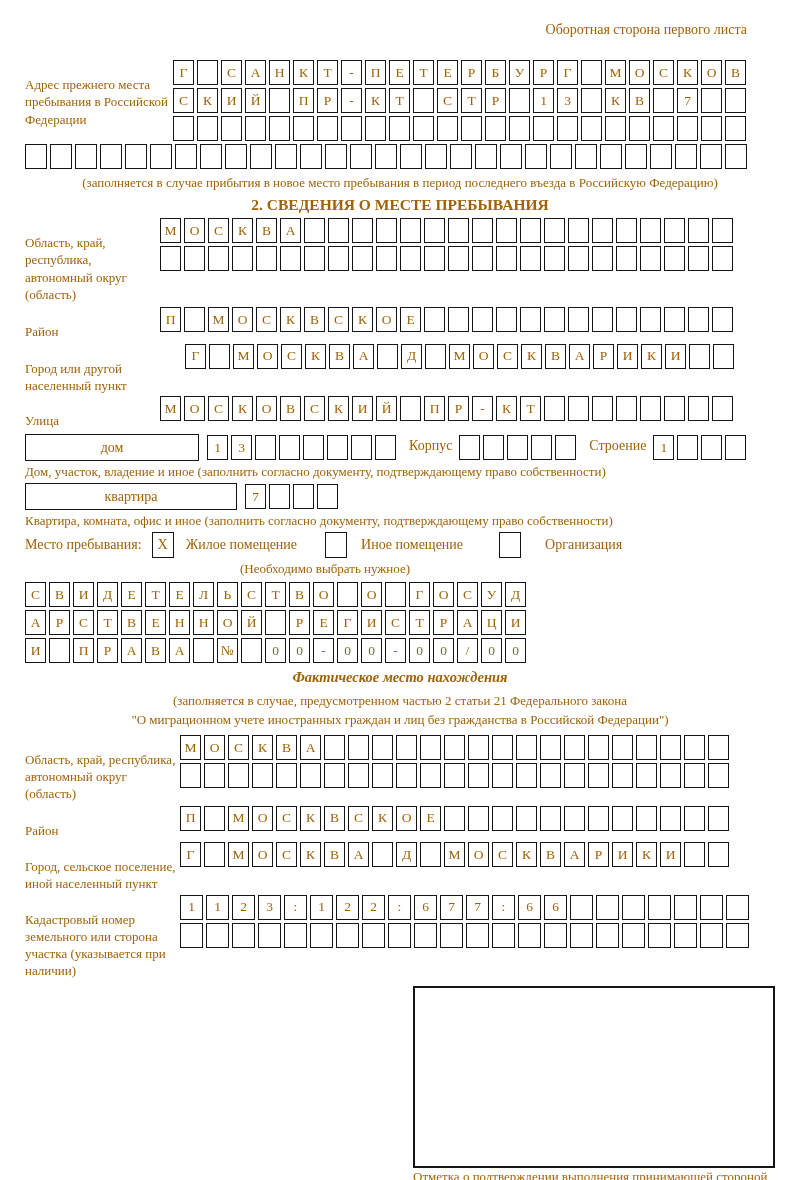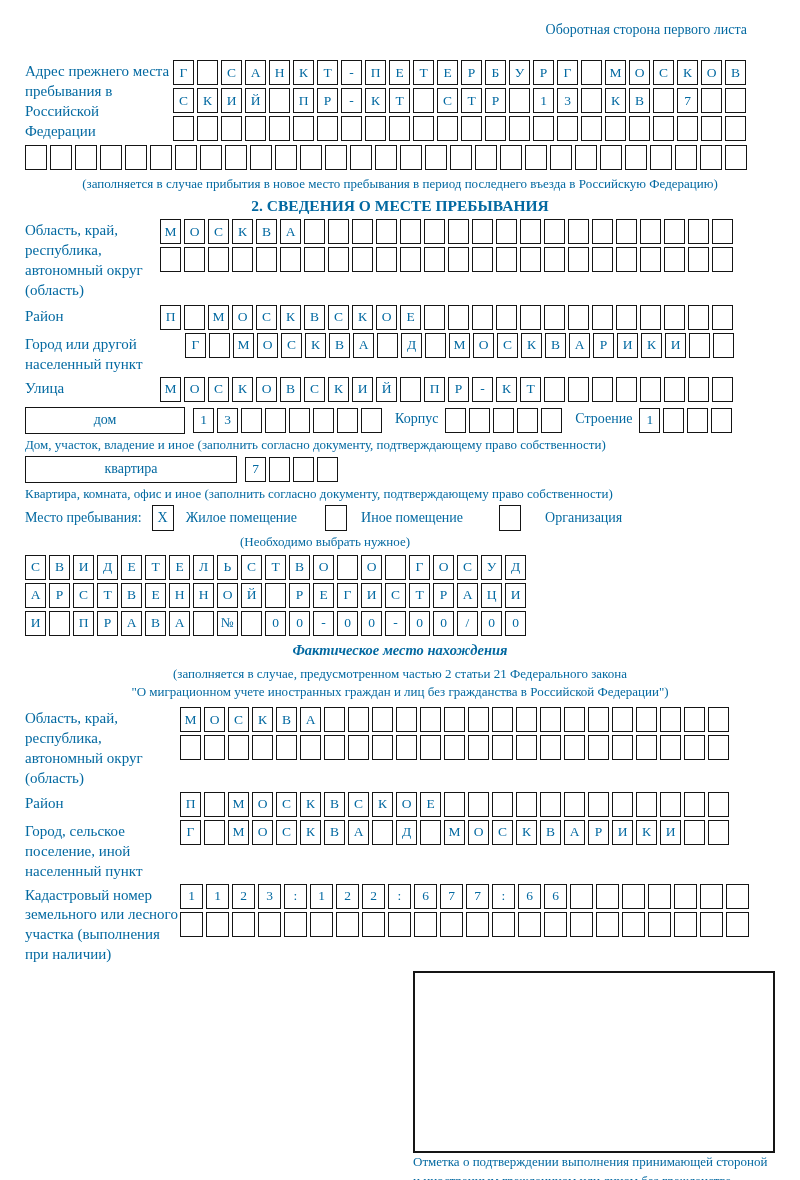--- a/index.html
+++ b/index.html
@@ -1,36 +1,36 @@
 <!DOCTYPE html>
 <html><head>
 <meta charset="utf-8">
 <style>
   html,body{margin:0;padding:0;background:#fff;}
   .page{width:800px;height:1180px;box-sizing:border-box;padding:22px 25px 0 25px;
-        font-family:"Liberation Serif","DejaVu Serif",serif;color:#0369a1;background:#fff;overflow:hidden;}
+        font-family:"Liberation Serif","DejaVu Serif",serif;color:#a16207;background:#fff;overflow:hidden;}
   .corner{text-align:right;font-size:14px;padding-right:28px;margin-bottom:22px;}
   .field{display:flex;align-items:flex-start;}
-  .flabel{flex:none;font-size:15px;line-height:1.33;padding-top:2px;}
+  .flabel{flex:none;font-size:13px;line-height:1.33;padding-top:2px;margin-top:14px;}
   .w148{width:148px}.w135{width:135px}.w160{width:160px}.w220{width:220px}.w155{width:155px}
   .rows{display:flex;flex-direction:column;gap:3px;}
   .boxes{display:flex;}
   .cbox{flex:none;width:21px;height:25px;border:1.5px solid #151515;box-sizing:border-box;
         margin-right:3px;display:flex;align-items:center;justify-content:center;
         font-size:13.5px;line-height:1;background:#fff;}
   .md .cbox{width:23px;}
   .w25 .cbox{width:22px;}
   .note-center{text-align:center;font-size:13px;line-height:1.4;}
   .h2{text-align:center;font-weight:bold;font-size:15.5px;margin:4px 0 4px 0;}
   .sub{text-align:center;font-weight:bold;font-size:14.5px;margin:6px 0 6px 0;font-style:italic;}
   .caption{font-size:13px;margin:3px 0 3px 0;}
   .house-row{display:flex;align-items:flex-start;}
   .wide{flex:none;border:1.5px solid #151515;height:27px;box-sizing:border-box;display:flex;
         align-items:center;justify-content:center;font-size:14px;background:#fff;}
-  .dom{width:160px;margin-right:8px;}
+  .dom{width:174px;margin-right:8px;}
   .kv{width:212px;margin-right:8px;}
   .inline-label{font-size:14px;margin:4px 7px 0 10px;}
   .stay{display:flex;align-items:center;font-size:14px;}
   .chk{flex:none;width:22px;height:26px;border:1.5px solid #151515;box-sizing:border-box;
        display:flex;align-items:center;justify-content:center;font-size:14px;}
   .mark-wrap{width:362px;margin-left:auto;margin-right:0;}
   .mark-box{height:178px;border:2px solid #151515;background:#fff;}
   .mark-caption{font-size:13px;line-height:1.42;}
   .mt1{margin-top:1px}.mt2{margin-top:2px}.mt3{margin-top:3px}.mt4{margin-top:4px}
   .mt5{margin-top:5px}.mt6{margin-top:6px}
@@ -545,21 +545,21 @@
         <div class="cbox">Р</div>
         <div class="cbox">И</div>
         <div class="cbox">К</div>
         <div class="cbox">И</div>
         <div class="cbox"></div>
         <div class="cbox"></div>
       </div>
   </div>
 
   <div class="field mt2">
-    <div class="flabel w155">Кадастровый номер земельного или лесного участка (выполнения при наличии)</div>
+    <div class="flabel w155">Кадастровый номер земельного или сторона участка (указывается при наличии)</div>
     <div class="rows md">
       <div class="boxes md">
           <div class="cbox">1</div>
           <div class="cbox">1</div>
           <div class="cbox">2</div>
           <div class="cbox">3</div>
           <div class="cbox">:</div>
           <div class="cbox">1</div>
           <div class="cbox">2</div>
           <div class="cbox">2</div>

